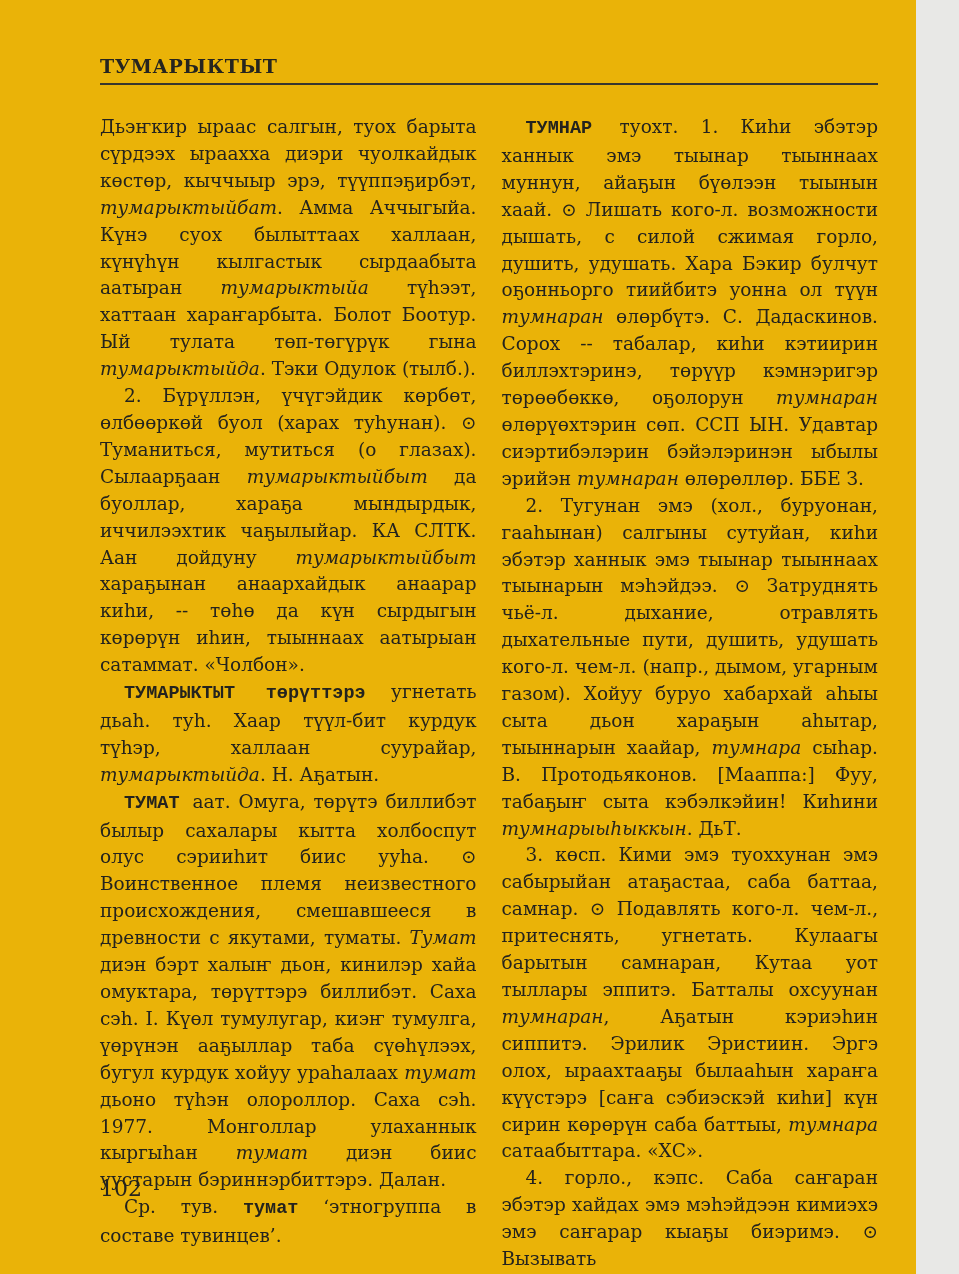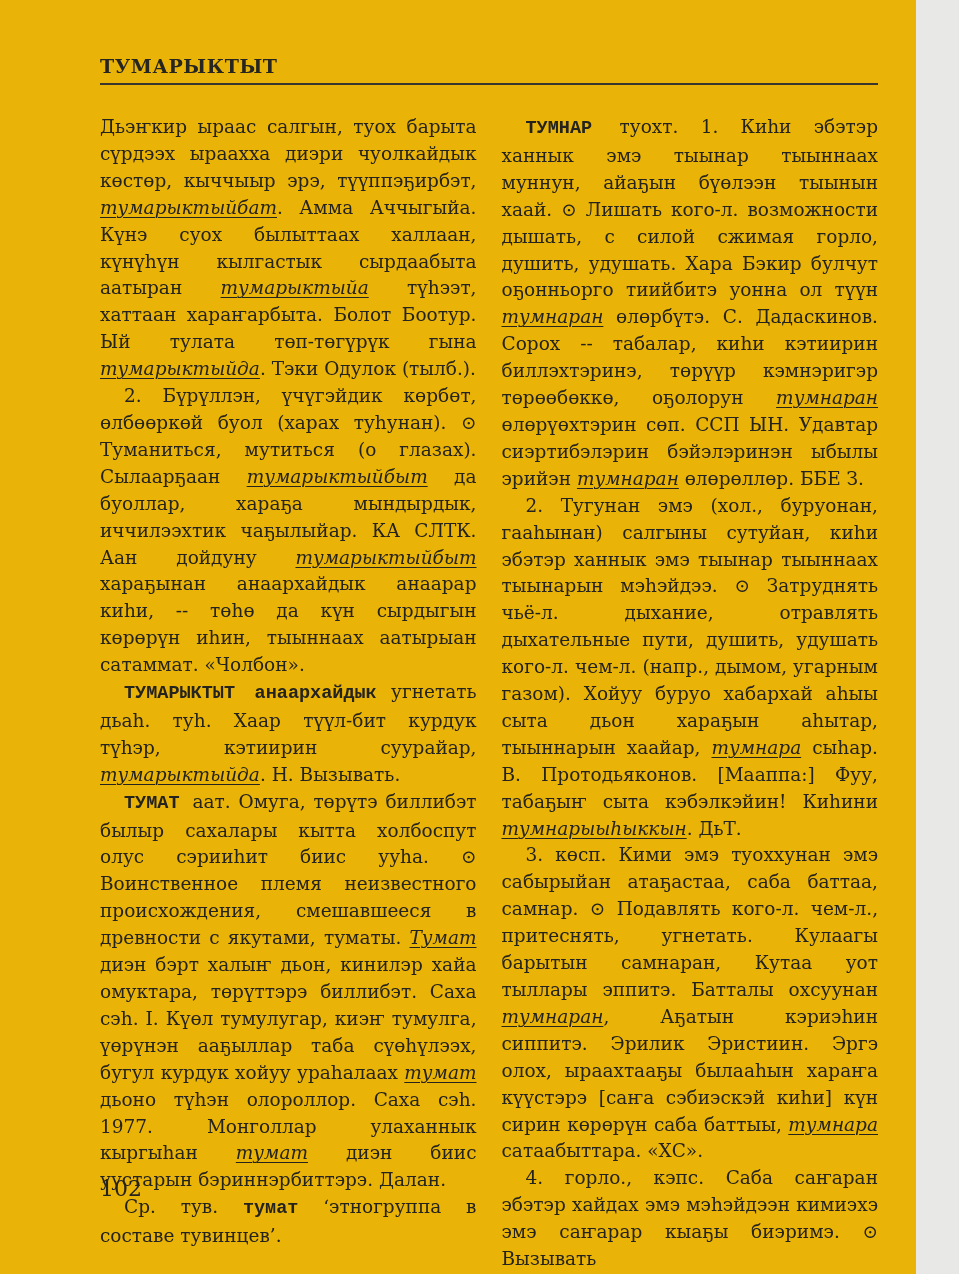--- a/index.html
+++ b/index.html
@@ -45,21 +45,20 @@
     line-height:26.9px;
     color:#24231e;
   }
   .col p { margin:0; }
   .col p.indent { text-indent:24px; }
   .run-r { font-style:normal; }
   .run-b { font-weight:bold;font-family:Liberation Mono, monospace; }
   .run-i { }
   .run-iu {
     font-style:italic;
-    text-decoration:underline;
     text-decoration-thickness:1px;
     text-underline-offset:3px;
   }
   .page-number {
     position:absolute;
     left:100px; top:1176px;
     font-size:22px;
     color:#24231e;
   }
 </style>
@@ -67,21 +66,21 @@
 <body>
 
 <div class="page">
   <div class="content">
     <div class="running-head">ТУМАРЫКТЫТ</div>
     <hr class="head-rule">
     <div class="columns">
       <div class="col" id="col-left">
           <p class=""><span class="run-i">Дьэҥкир ыраас салгын, туох барыта сүрдээх ыраахха диэри чуолкайдык көстөр, кыччыыр эрэ, түүппэҕирбэт, </span><span class="run-iu">тумарыктыйбат</span><span class="run-r">. Амма Аччыгыйа. </span><span class="run-i">Күнэ суох былыттаах халлаан, күнүһүн кылгастык сырдаабыта аатыран </span><span class="run-iu">тумарыктыйа</span><span class="run-i"> түһээт, хаттаан хараҥарбыта. </span><span class="run-r">Болот Боотур. </span><span class="run-i">Ый тулата төп-төгүрүк гына </span><span class="run-iu">тумарыктыйда</span><span class="run-r">. Тэки Одулок (тылб.).</span></p>
           <p class="indent"><span class="run-r">2. Бүрүллэн, үчүгэйдик көрбөт, өлбөөркөй буол (</span><span class="run-i">харах туһунан</span><span class="run-r">). ⊙ Туманиться, мутиться (</span><span class="run-i">о глазах</span><span class="run-r">). </span><span class="run-i">Сылаарҕаан </span><span class="run-iu">тумарыктыйбыт</span><span class="run-i"> да буоллар, хараҕа мындырдык, иччилээхтик чаҕылыйар. </span><span class="run-r">КА СЛТК. </span><span class="run-i">Аан дойдуну </span><span class="run-iu">тумарыктыйбыт</span><span class="run-i"> хараҕынан анаархайдык анаарар киһи, -- төһө да күн сырдыгын көрөрүн иһин, тыыннаах аатырыан сатаммат. </span><span class="run-r">«Чолбон».</span></p>
-          <p class="indent"><span class="run-b">ТУМАРЫКТЫТ </span><span class="run-b">анаархайдык</span><span class="run-i"> угнетать дьаһ. туһ. </span><span class="run-i">Хаар түүл-бит курдук түһэр, кэтиирин суурайар, </span><span class="run-iu">тумарыктыйда</span><span class="run-r">. Н. Вызывать.</span></p>
+          <p class="indent"><span class="run-b">ТУМАРЫКТЫТ </span><span class="run-b">төрүттэрэ</span><span class="run-i"> угнетать дьаһ. туһ. </span><span class="run-i">Хаар түүл-бит курдук түһэр, халлаан суурайар, </span><span class="run-iu">тумарыктыйда</span><span class="run-r">. Н. Аҕатын.</span></p>
           <p class="indent"><span class="run-b">ТУМАТ </span><span class="run-i">аат. </span><span class="run-r">Омуга, төрүтэ биллибэт былыр сахалары кытта холбоспут олус сэрииһит биис ууһа. ⊙ Воинственное племя неизвестного происхождения, смешавшееся в древности с якутами, туматы. </span><span class="run-iu">Тумат</span><span class="run-i"> диэн бэрт халыҥ дьон, кинилэр хайа омуктара, төрүттэрэ биллибэт. </span><span class="run-r">Саха сэһ. I. </span><span class="run-i">Күөл тумулугар, киэҥ тумулга, үөрүнэн ааҕыллар таба сүөһүлээх, бугул курдук хойуу ураһалаах </span><span class="run-iu">тумат</span><span class="run-i"> дьоно түһэн олороллор. </span><span class="run-r">Саха сэһ. 1977. </span><span class="run-i">Монголлар улаханнык кыргыһан </span><span class="run-iu">тумат</span><span class="run-i"> диэн биис уустарын бэриннэрбиттэрэ. </span><span class="run-r">Далан.</span></p>
           <p class="indent"><span class="run-i">Ср. тув. </span><span class="run-b">тумат</span><span class="run-r"> ‘этногруппа в составе тувинцев’.</span></p>
         </div>
       <div class="col" id="col-right">
           <p class="indent"><span class="run-b">ТУМНАР </span><span class="run-i">туохт. </span><span class="run-r">1. Киһи эбэтэр ханнык эмэ тыынар тыыннаах муннун, айаҕын бүөлээн тыынын хаай. ⊙ Лишать </span><span class="run-i">кого-л. </span><span class="run-r">возможности дышать, с силой сжимая горло, душить, удушать. </span><span class="run-i">Хара Бэкир булчут оҕонньорго тиийбитэ уонна ол түүн </span><span class="run-iu">тумнаран</span><span class="run-i"> өлөрбүтэ. </span><span class="run-r">С. Дадаскинов. </span><span class="run-i">Сорох -- табалар, киһи кэтиирин биллэхтэринэ, төрүүр кэмнэригэр төрөөбөккө, оҕолорун </span><span class="run-iu">тумнаран</span><span class="run-i"> өлөрүөхтэрин сөп. </span><span class="run-r">ССП ЫН. </span><span class="run-i">Удавтар сиэртибэлэрин бэйэлэринэн ыбылы эрийэн </span><span class="run-iu">тумнаран</span><span class="run-i"> өлөрөллөр. </span><span class="run-r">ББЕ З.</span></p>
           <p class="indent"><span class="run-r">2. Тугунан эмэ (</span><span class="run-i">хол., буруонан, гааһынан</span><span class="run-r">) салгыны сутуйан, киһи эбэтэр ханнык эмэ тыынар тыыннаах тыынарын мэһэйдээ. ⊙ Затруднять </span><span class="run-i">чьё-л. </span><span class="run-r">дыхание, отравлять дыхательные пути, душить, удушать </span><span class="run-i">кого-л. чем-л. </span><span class="run-r">(</span><span class="run-i">напр., дымом, угарным газом</span><span class="run-r">). </span><span class="run-i">Хойуу буруо хабархай аһыы сыта дьон хараҕын аһытар, тыыннарын хаайар, </span><span class="run-iu">тумнара</span><span class="run-i"> сыһар. </span><span class="run-r">В. Протодьяконов. </span><span class="run-i">[Мааппа:] Фуу, табаҕыҥ сыта кэбэлкэйин! Киһини </span><span class="run-iu">тумнарыыһыккын</span><span class="run-r">. ДьТ.</span></p>
           <p class="indent"><span class="run-r">3. </span><span class="run-i">көсп. </span><span class="run-r">Кими эмэ туоххунан эмэ сабырыйан атаҕастаа, саба баттаа, самнар. ⊙ Подавлять </span><span class="run-i">кого-л. чем-л.</span><span class="run-r">, притеснять, угнетать. </span><span class="run-i">Кулаагы барытын самнаран, Кутаа уот тыллары эппитэ. Батталы охсуунан </span><span class="run-iu">тумнаран</span><span class="run-i">, Аҕатын кэриэһин сиппитэ. </span><span class="run-r">Эрилик Эристиин. </span><span class="run-i">Эргэ олох, ыраахтааҕы былааһын хараҥа күүстэрэ [саҥа сэбиэскэй киһи] күн сирин көрөрүн саба баттыы, </span><span class="run-iu">тумнара</span><span class="run-i"> сатаабыттара. </span><span class="run-r">«ХС».</span></p>
           <p class="indent"><span class="run-r">4. </span><span class="run-i">горло., кэпс. </span><span class="run-r">Саба саҥаран эбэтэр хайдах эмэ мэһэйдээн кимиэхэ эмэ саҥарар кыаҕы биэримэ. ⊙ Вызывать </span></p>
         </div>
     </div>

